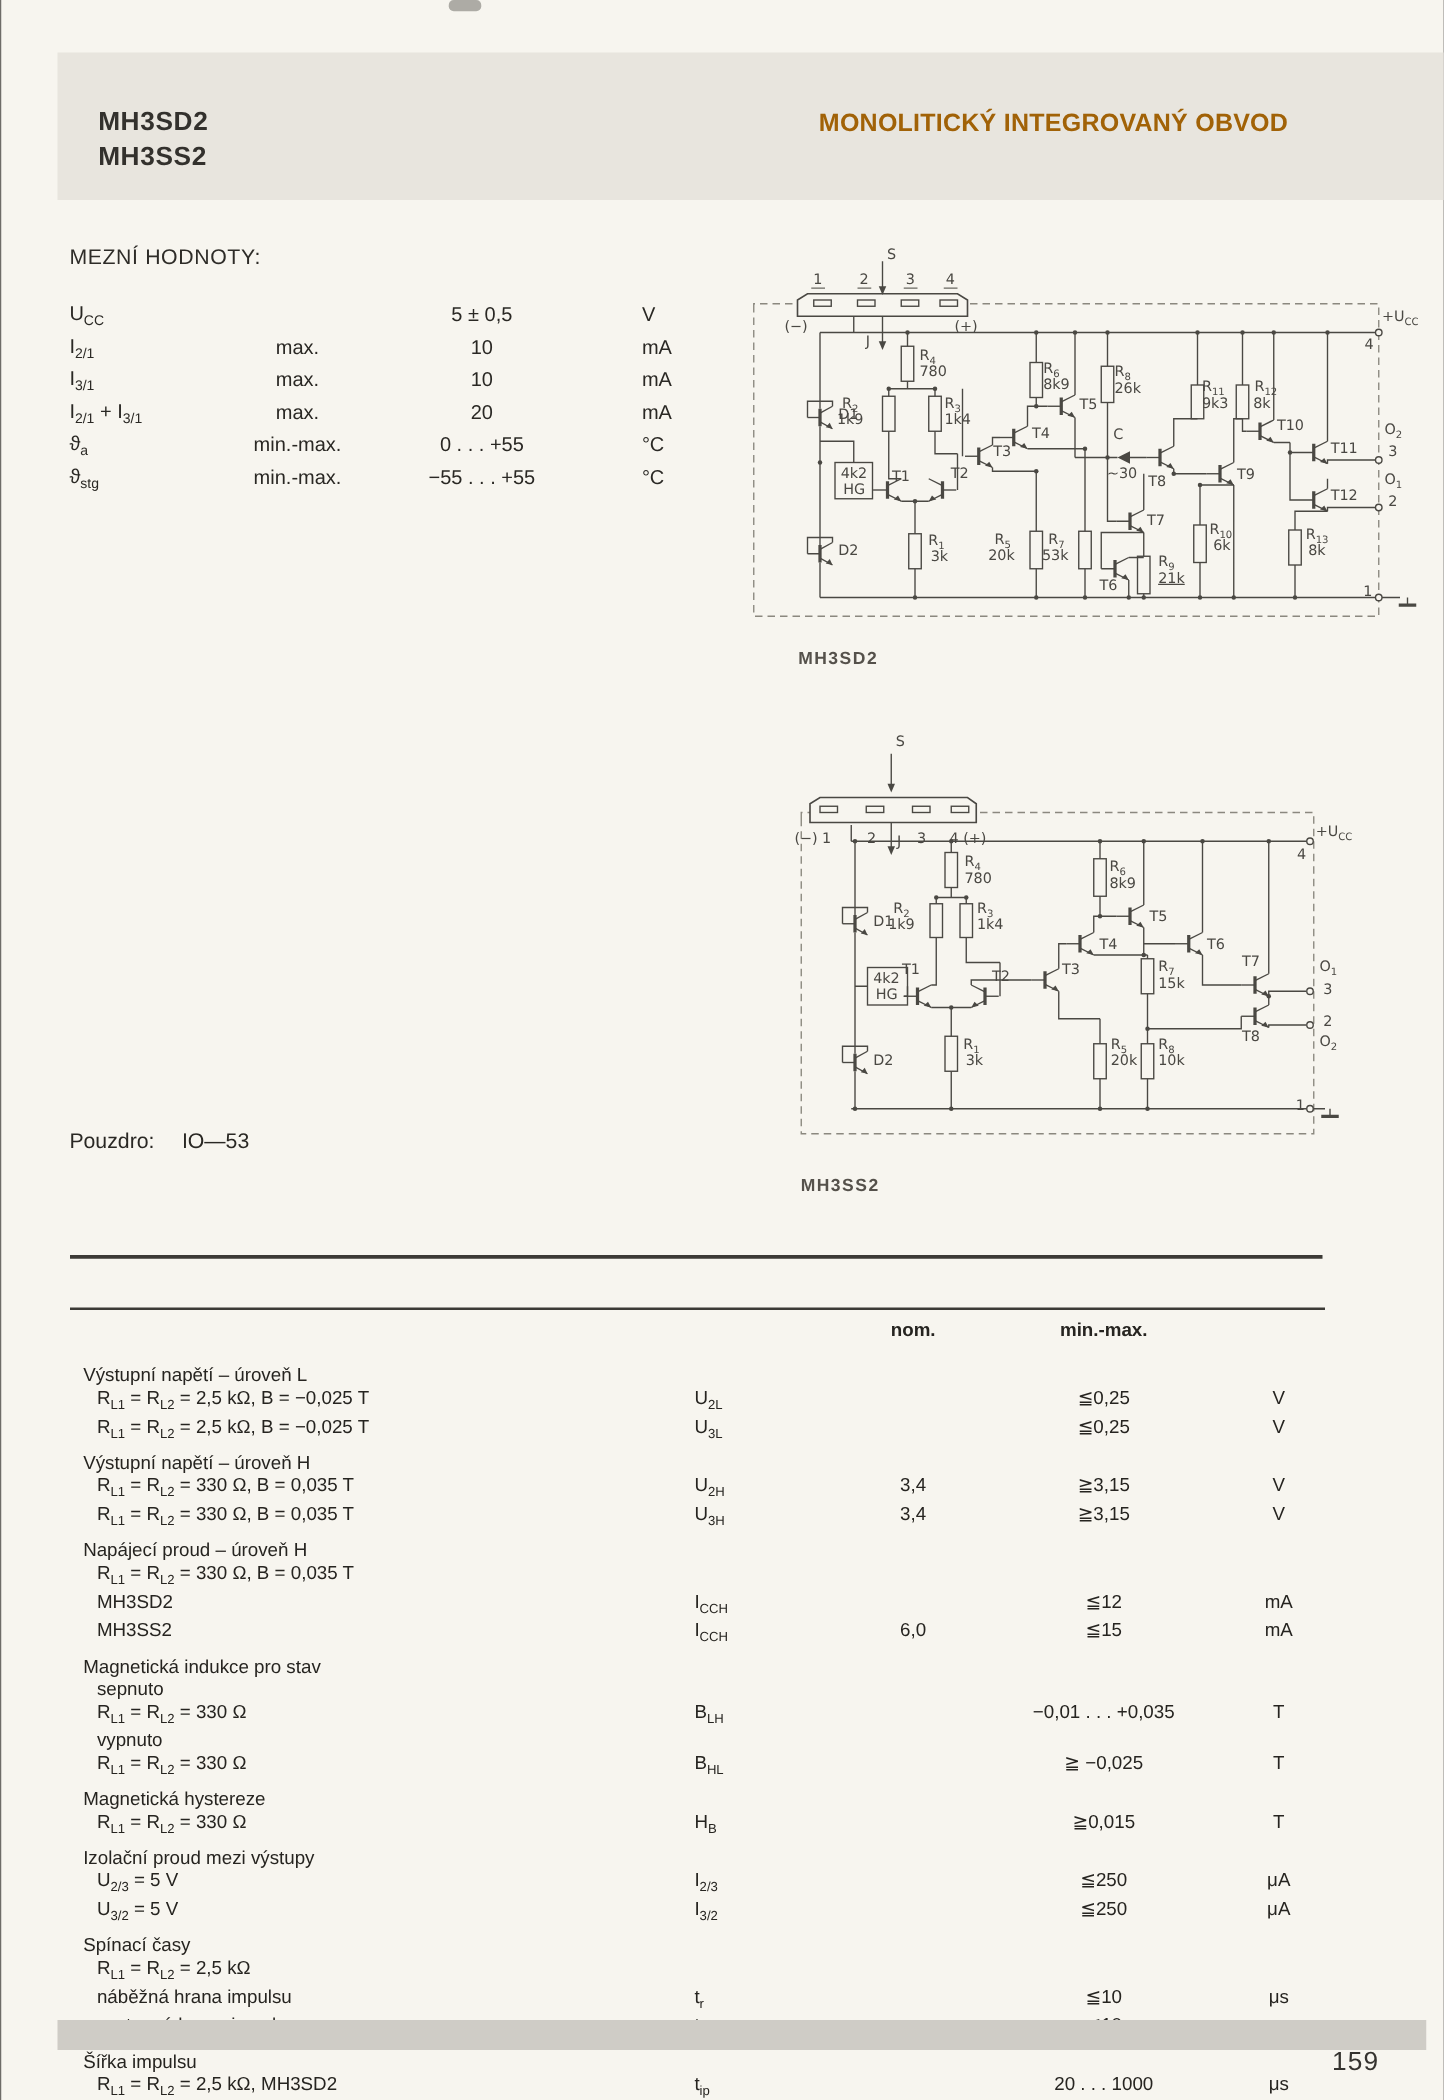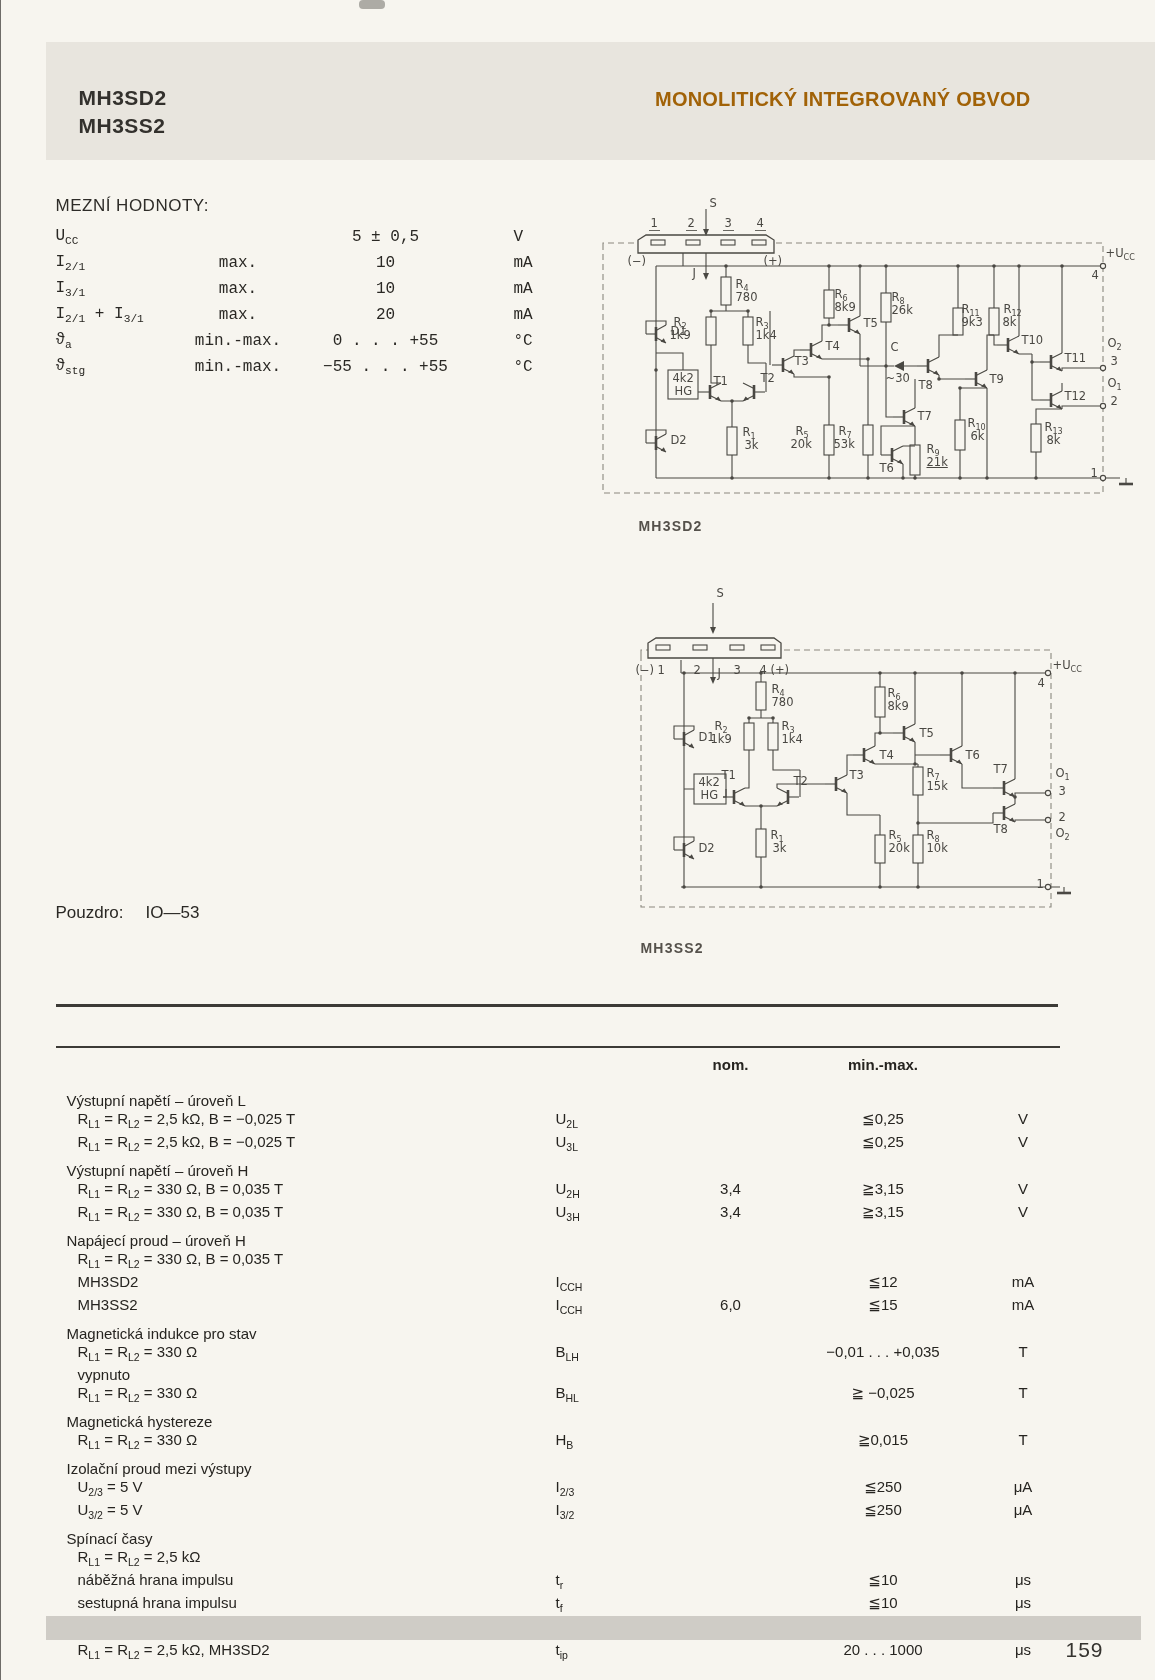--- a/index.html
+++ b/index.html
@@ -48,21 +48,21 @@
 
   <div class="abs models" style="left:78px;top:84px;">
     <div>MH3SD2</div>
     <div>MH3SS2</div>
   </div>
   <div class="abs rtitle" style="left:330px;top:86px;width:700px;">
     <div>MONOLITICKÝ INTEGROVANÝ OBVOD</div>
   </div>
 
   <div class="abs sec-title" style="left:55px;top:196px;">MEZNÍ HODNOTY:</div>
-  <div class="abs" style="left:55px;top:224px;width:560px;font-family:Liberation Mono, monospace;">
+  <div class="abs" style="left:55px;top:240px;width:560px;">
       <div class="lrow">
         <span class="c1">U<sub>CC</sub></span>
         <span class="c2"></span>
         <span class="c3">5 ± 0,5</span>
         <span class="c4">V</span>
       </div>
       <div class="lrow">
         <span class="c1">I<sub>2/1</sub></span>
         <span class="c2">max.</span>
         <span class="c3">10</span>
@@ -434,20 +434,21 @@
             <span class="desc">MH3SS2</span>
             <span class="sym">I<sub>CCH</sub></span>
             <span class="nom">6,0</span>
             <span class="mm">≦15</span>
             <span class="unit">mA</span>
           </div>
         </div>
         <div class="cgroup">
           <div class="gtitle">Magnetická indukce pro stav</div>
           <div class="crow">
+            <span class="desc">sepnuto</span>
             <span class="sym"></span>
             <span class="nom"></span>
             <span class="mm"></span>
             <span class="unit"></span>
           </div>
           <div class="crow">
             <span class="desc">R<sub>L1</sub> = R<sub>L2</sub> = 330 Ω</span>
             <span class="sym">B<sub>LH</sub></span>
             <span class="nom"></span>
             <span class="mm">−0,01 . . . +0,035</span>

